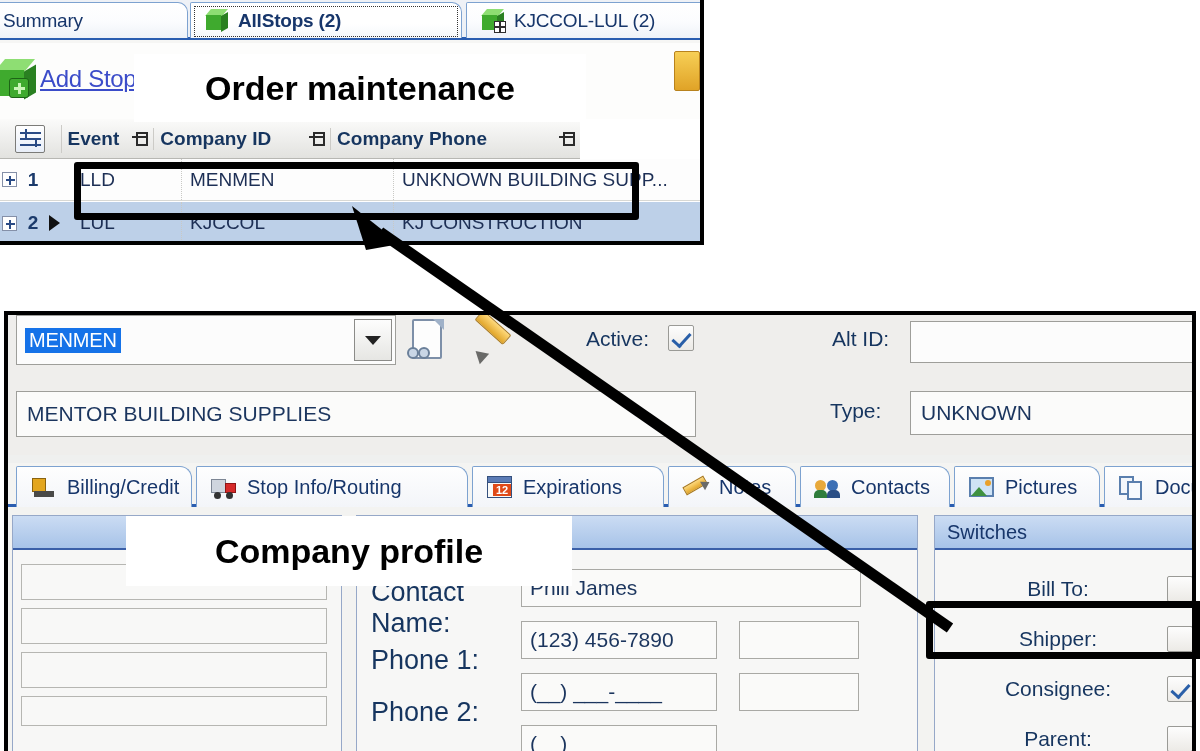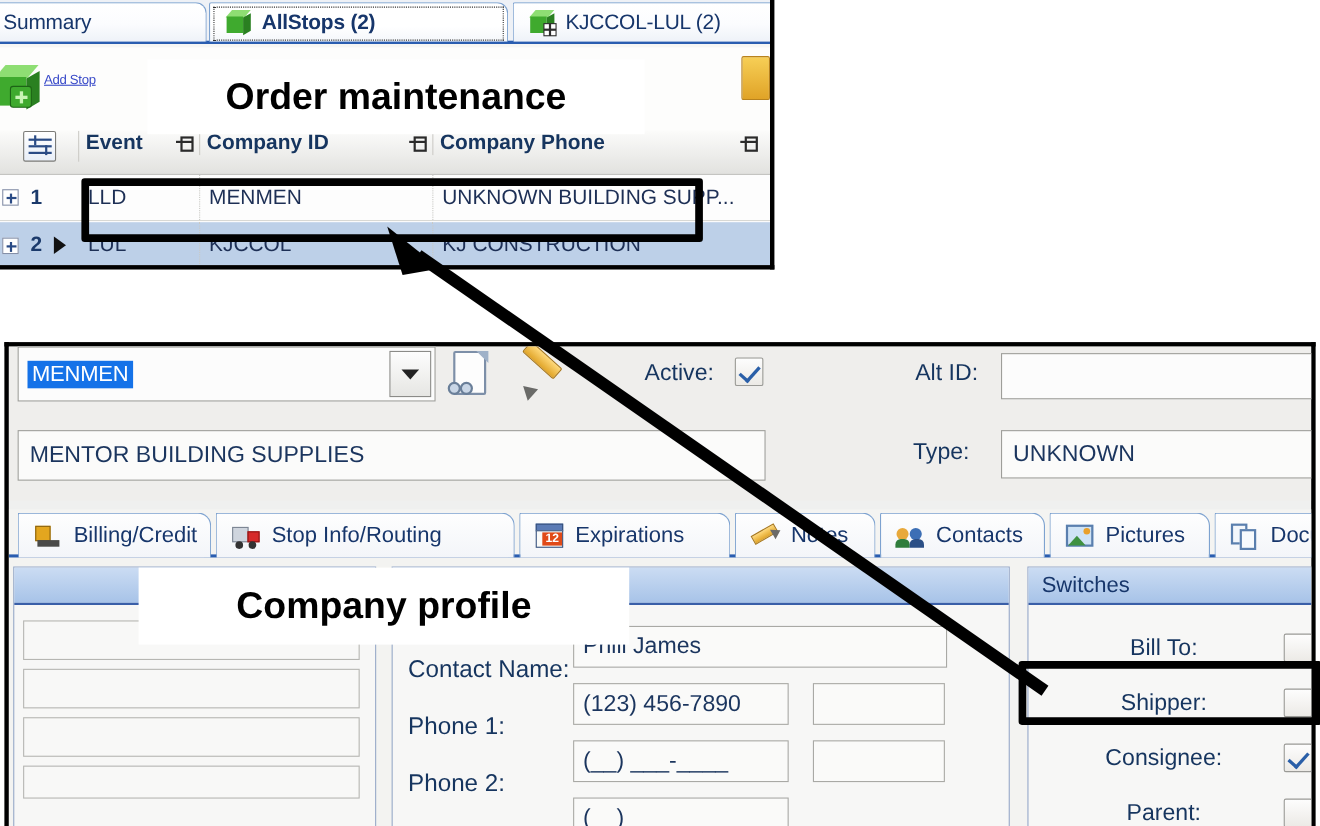--- a/index.html
+++ b/index.html
@@ -50,21 +50,21 @@
   #tab-allstops { left: 190px; width: 272px; }
   #tab-kjccol  { left: 466px; width: 248px; }
 
   
   .toolbar {
     position: absolute; left: 0; top: 43px; width: 704px; height: 76px;
     background: #fdfdfc;
   }
   .addstop-link {
     position: absolute; left: 40px; top: 22px;
-    font-size: 12px; color: #3b4cc9; text-decoration: underline;
+    font-size: 24px; color: #3b4cc9; text-decoration: underline;
     letter-spacing: -0.3px;
   }
 
   
   .cube { position: relative; width: 26px; height: 26px; flex: 0 0 26px; }
   .cube i { position: absolute; display:block; }
   .cube .top    { left:3px; top:1px;  width:17px; height:7px;  background:#8ede73; transform: skewX(-40deg); }
   .cube .front  { left:1px; top:7px;  width:15px; height:15px; background:#3faa2e; }
   .cube .side   { left:16px;top:6px;  width:7px;  height:16px; background:#2a8021; transform: skewY(-30deg); }
   .cube.big { width: 46px; height: 46px; flex: 0 0 46px; }
@@ -89,24 +89,24 @@
 
   .toolbar-icon-right {
     position:absolute; right: 4px; top: 8px; width: 26px; height: 40px;
     background: linear-gradient(to bottom,#f7cf56,#e0a327);
     border:1px solid #b8821d; border-radius:2px;
   }
 
   
   .grid { position:absolute; left:0; top:119px; width:704px; height:126px; background:#fff; }
   .grid-header {
-    position:absolute; left:0; top:0; width:704px; height:40px;
+    position:absolute; left:0; top:0; width:580px; height:40px;
     background: linear-gradient(to bottom,#fbfbfa,#ececea 60%,#e2e2df);
     border-bottom: 1px solid #b7b7b3;
-    display:flex; align-items:flex-start;
+    display:flex; align-items:center;
   }
   .gh-cell {
     display:flex; align-items:center; justify-content:space-between;
     font-size: 19px; font-weight: bold; color:#16355f;
     border-right: 1px solid #cccbc7;
     padding: 0 6px;
   }
   .gh-indicator { width: 72px; justify-content:center; }
   .gh-btn {
     width: 30px; height: 28px;
@@ -321,21 +321,21 @@
   #panel-left   { left: 4px;   width: 330px; height: 240px; }
   #panel-mid    { left: 348px; width: 562px; height: 240px; }
   #panel-right  { left: 926px; width: 270px; height: 240px; }
 
   .ro-line {
     position:absolute; left: 8px; width: 306px; height: 36px;
     background:#f8f8f7; border:1px solid #b6b6b2;
   }
 
   .fr { position:absolute; left: 14px; height: 40px; display:flex; align-items:center; }
-  .fr .flbl { width: 150px; font-size: 22px; color:#16355f;margin-top:40px; }
+  .fr .flbl { width: 150px; font-size: 27px; color:#16355f;margin-top:40px; }
   .fr .fin {
     width: 196px; height: 38px; background:#fafaf9; border:1px solid #a9a9a5;
     display:flex; align-items:center; padding-left: 8px; font-size: 21px; color:#1b355e;
   }
   .fr .fin2 {
     margin-left: 22px; width: 120px; height: 38px; background:#fafaf9; border:1px solid #a9a9a5;
   }
 
   .sw { position:absolute; left: 14px; width: 244px; height: 50px; display:flex; align-items:center;text-align:center; }
   .sw .swlbl { flex:1; font-size: 21px; color:#16355f; }

